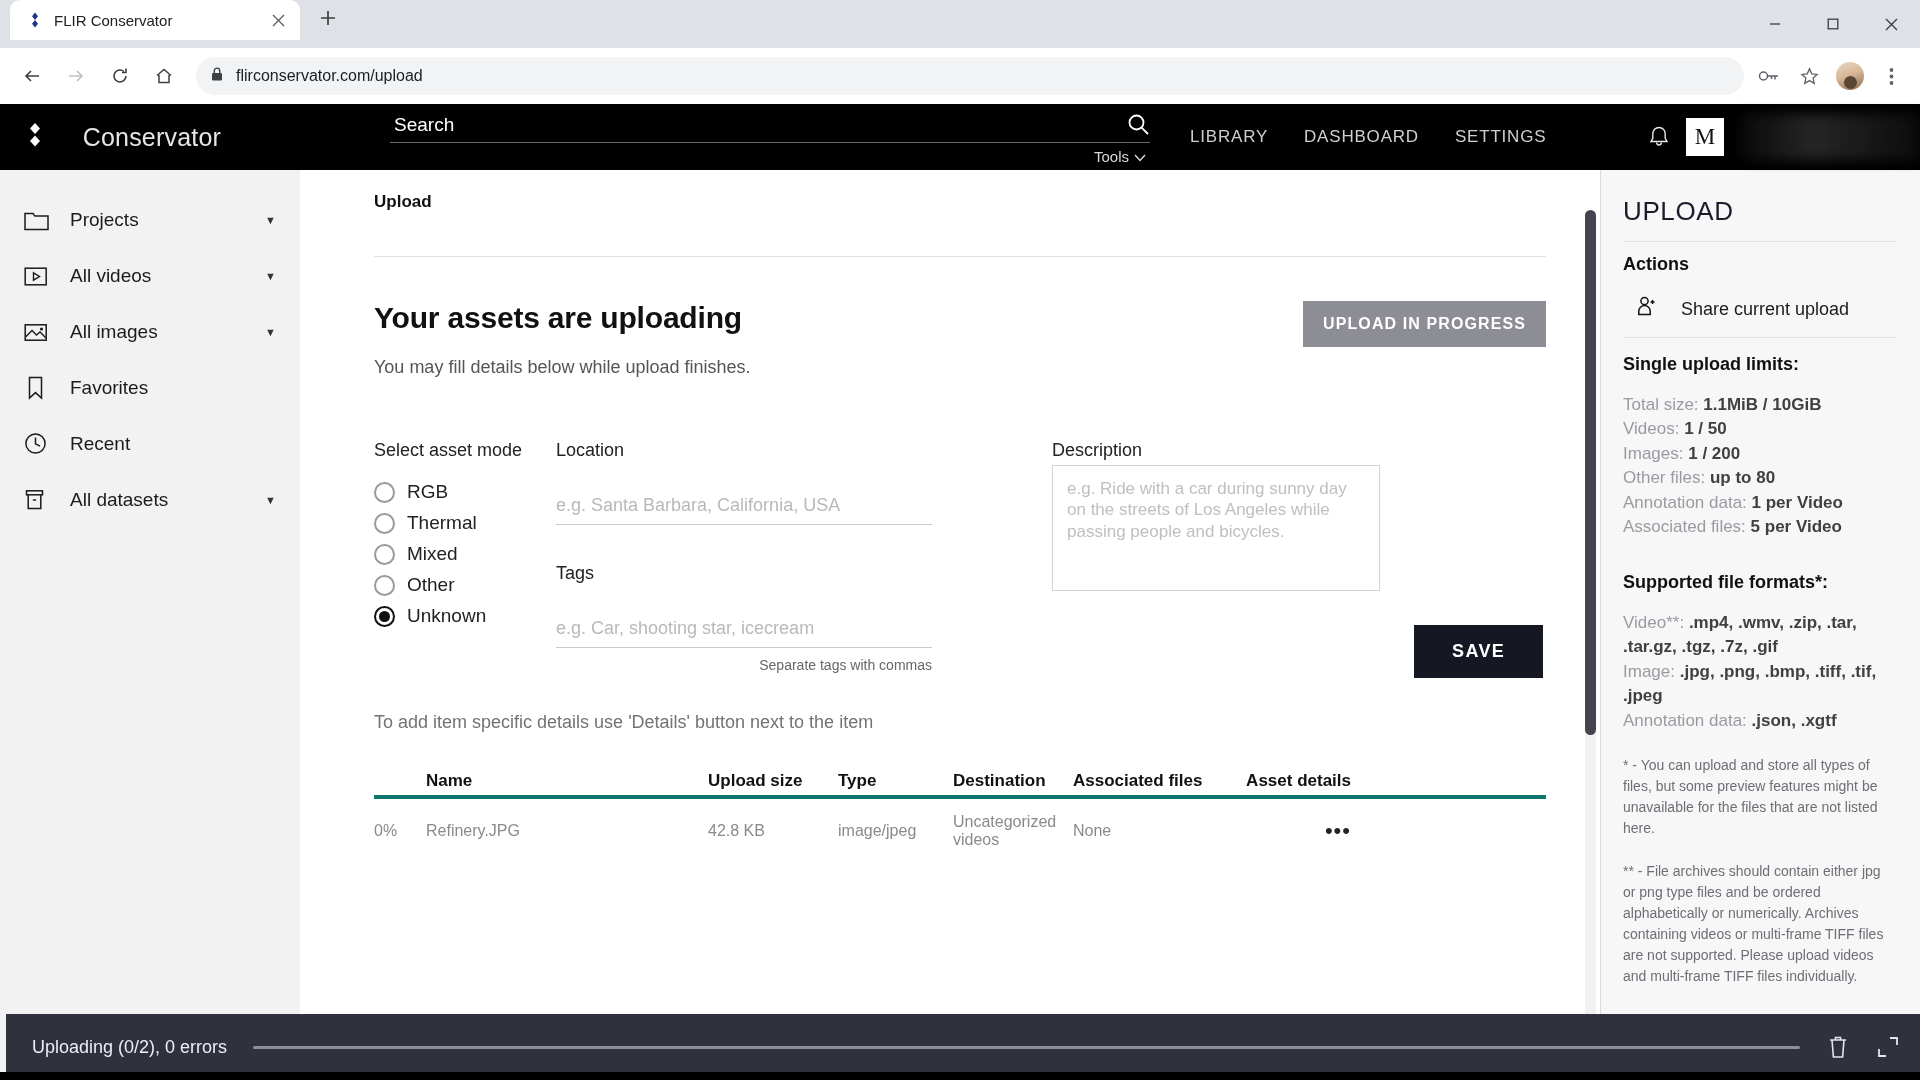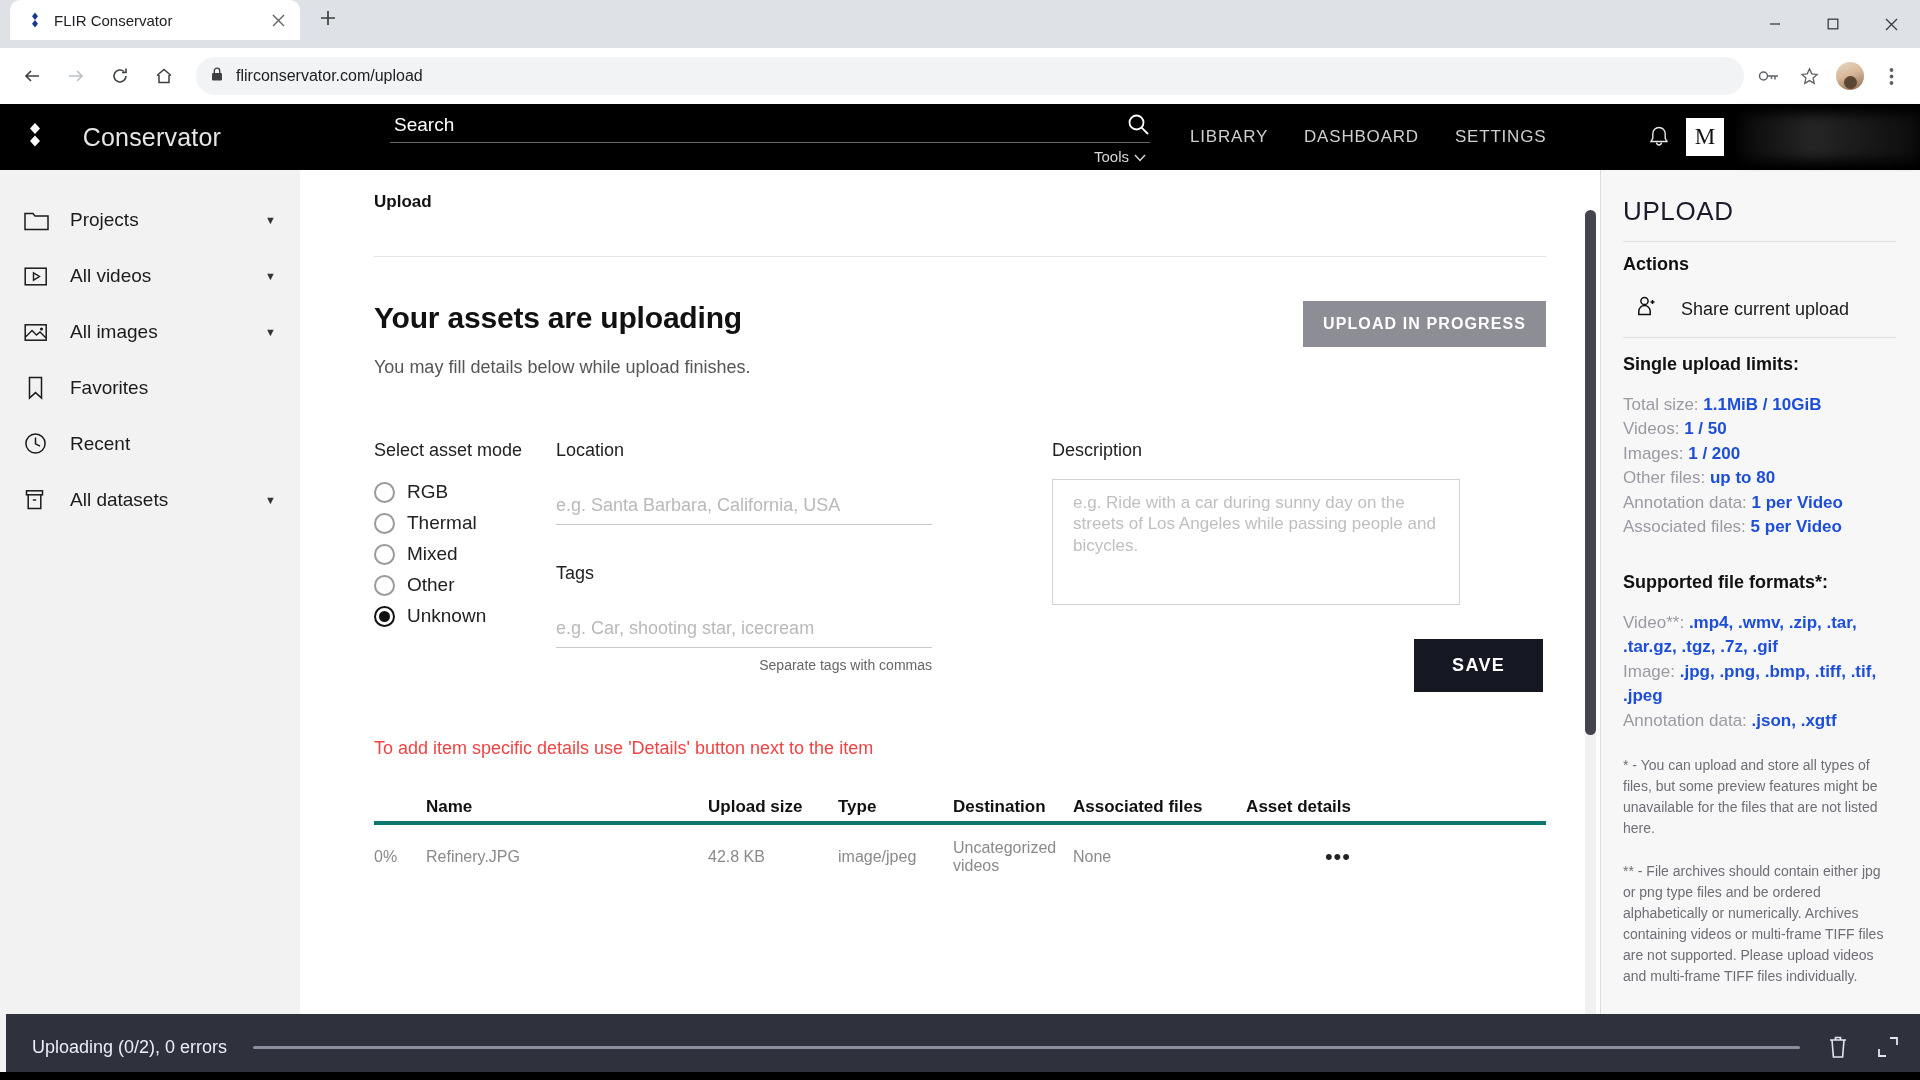--- a/index.html
+++ b/index.html
@@ -107,31 +107,31 @@
   .radio-label { font-size: 19px; color: #222; }
 
   .underline-input {
     margin-top: 34px; width: 376px; border-bottom: 1px solid #c9c9c9;
     font-size: 18px; color: #b9b9b9; padding-bottom: 10px; height: 30px;
   }
   .tags-label { margin-top: 38px; }
   .tags-hint { font-size: 14px; color: #666; text-align: right; width: 376px; margin-top: 9px; }
 
   .desc-box {
-    margin-top: 18px; width: 408px; height: 126px; border: 1px solid #d2d2d2;
-    padding: 12px 20px; font-size: 17px; color: #bfbfbf; line-height: 1.25;
+    margin-top: 4px; width: 328px; height: 126px; border: 1px solid #d2d2d2;
+    padding: 12px 14px; font-size: 17px; color: #bfbfbf; line-height: 1.25;
   }
 
   .save-row { display: flex; justify-content: flex-end; margin-top: 34px; padding-right: 3px; }
   .btn-save {
     background: #151822; color: #fff; border: none; font-size: 18px; font-weight: 700;
     letter-spacing: 1.3px; padding: 16px 38px; font-family: "Liberation Sans Narrow","Liberation Sans",sans-serif;
   }
 
-  .hint-line { font-size: 18px; color: #ef4444; margin-top: 46px; }
+  .hint-line { font-size: 18px; color: #737373; margin-top: 34px; }
 
   .tbl { margin-top: 38px; width: 100%; }
   .tbl-head { display: flex; border-bottom: 4px solid #0f766e; padding-bottom: 4px; }
   .tbl-row { display: flex; align-items: center; padding-top: 14px; font-size: 16px; color: #8a8a8a; }
   .th { font-size: 17px; color: #111; font-weight: 700; }
   .c-prog { width: 52px; }
   .c-name { width: 282px; }
   .c-size { width: 130px; }
   .c-type { width: 115px; }
   .c-dest { width: 120px; }
@@ -143,21 +143,21 @@
   .vthumb { position: absolute; left: 0; top: 0; width: 11px; height: 525px; background: #43444d; border-radius: 6px; }
 
   .rightpanel { width: 320px; flex: 0 0 320px; background: #f7f7f8; border-left: 1px solid #dadbe0; padding: 26px 24px 0 22px; }
   .rp-title { font-size: 26px; color: #1b1b2b; letter-spacing: .6px; }
   .rp-div { border-top: 1px solid #dfe0e4; margin: 14px 0 0 0; }
   .rp-actions-label { font-size: 18px; font-weight: 700; color: #111; margin-top: 12px; }
   .rp-share { display: flex; align-items: center; gap: 22px; margin-top: 20px; padding-left: 12px; }
   .rp-share-txt { font-size: 18px; color: #1b1b1b; }
   .rp-sec-title { font-size: 18px; font-weight: 700; color: #111; margin-top: 16px; }
   .rp-lines { margin-top: 18px; font-size: 17px; line-height: 1.44; color: #9a9aa2; }
-  .rp-lines b { color: #1d4ed8; font-weight: 700; }
+  .rp-lines b { color: #404040; font-weight: 700; }
   .rp-small { font-size: 14px; color: #6e6e76; line-height: 1.5; margin-top: 22px; }
 
   .statusbar {
     position: absolute; left: 6px; bottom: 0; width: 1920px; height: 66px;
     background: #2f313d; display: flex; align-items: center; padding: 0 26px; gap: 26px; z-index: 5;
   }
   .status-text { font-size: 18px; color: #eceef4; white-space: nowrap; }
   .status-prog { flex: 1; height: 3px; background: #8b8e9c; border-radius: 2px; }
   .status-ico { color: #e4e6ee; display: flex; align-items: center; }
   .page-bottom-black { position: absolute; left:0; bottom: 0; width: 1920px; height: 8px; background:#000; z-index: 6; }

